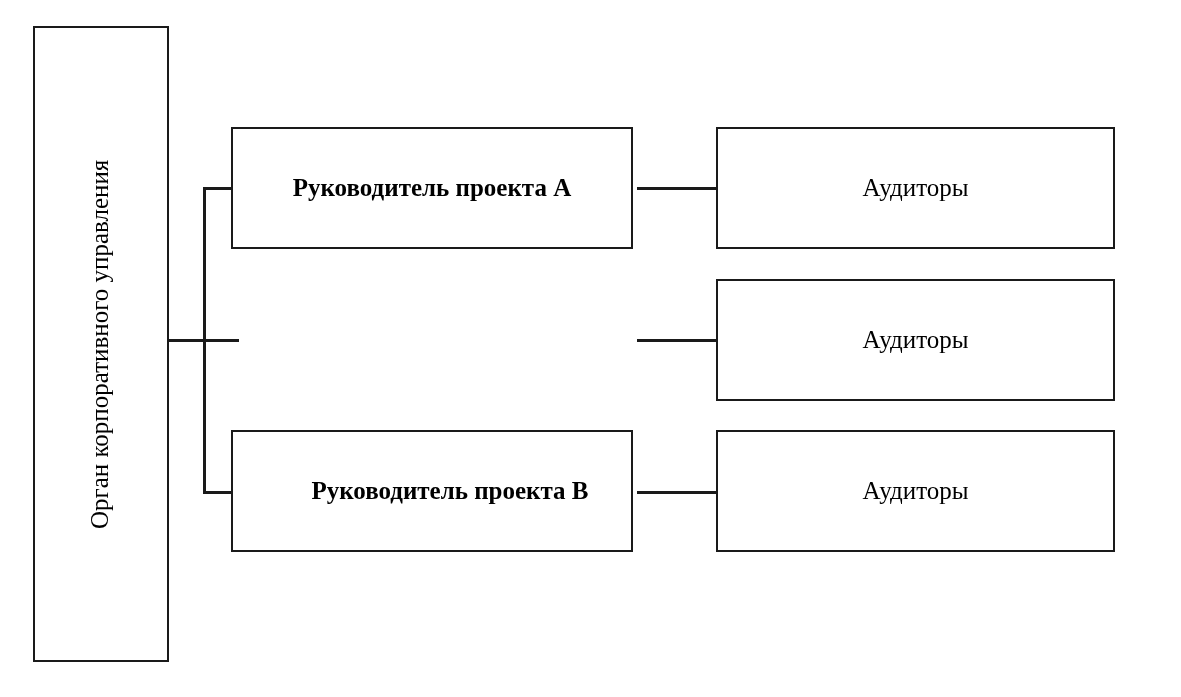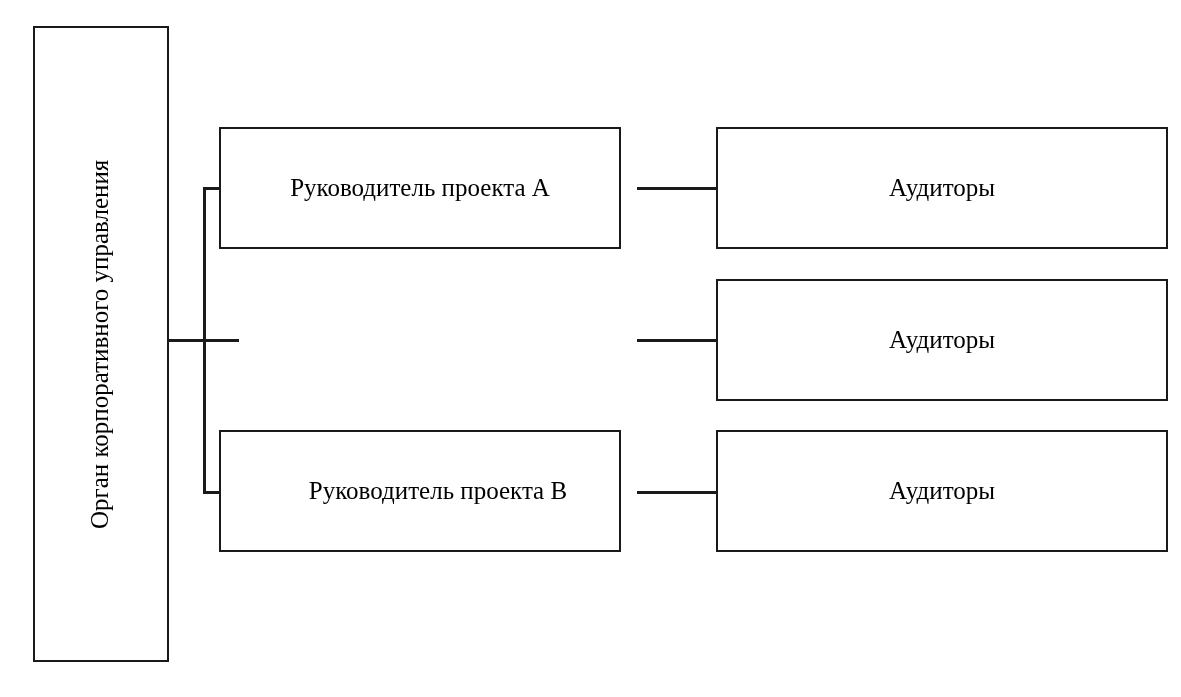--- a/index.html
+++ b/index.html
@@ -42,32 +42,33 @@
     height: 636px;
   }
   #root-box .vtext {
     transform: rotate(-90deg);
     white-space: nowrap;
     font-size: 25px;
   }
 
   
   .manager-box {
-    left: 219px;
+    left: 231px;
     width: 402px;
     height: 122px;
+    font-weight: bold;
   }
   #manager-0 { top: 127px; }
   #manager-1 { top: 279px; }
   #manager-2 { top: 430px; padding-left: 36px; }
 
   
   .auditor-box {
     left: 716px;
-    width: 452px;
+    width: 399px;
     height: 122px;
   }
   #auditor-0 { top: 127px; }
   #auditor-1 { top: 279px; }
   #auditor-2 { top: 430px; }
 
   
   .line {
     position: absolute;
     background: #1a1a1a;

